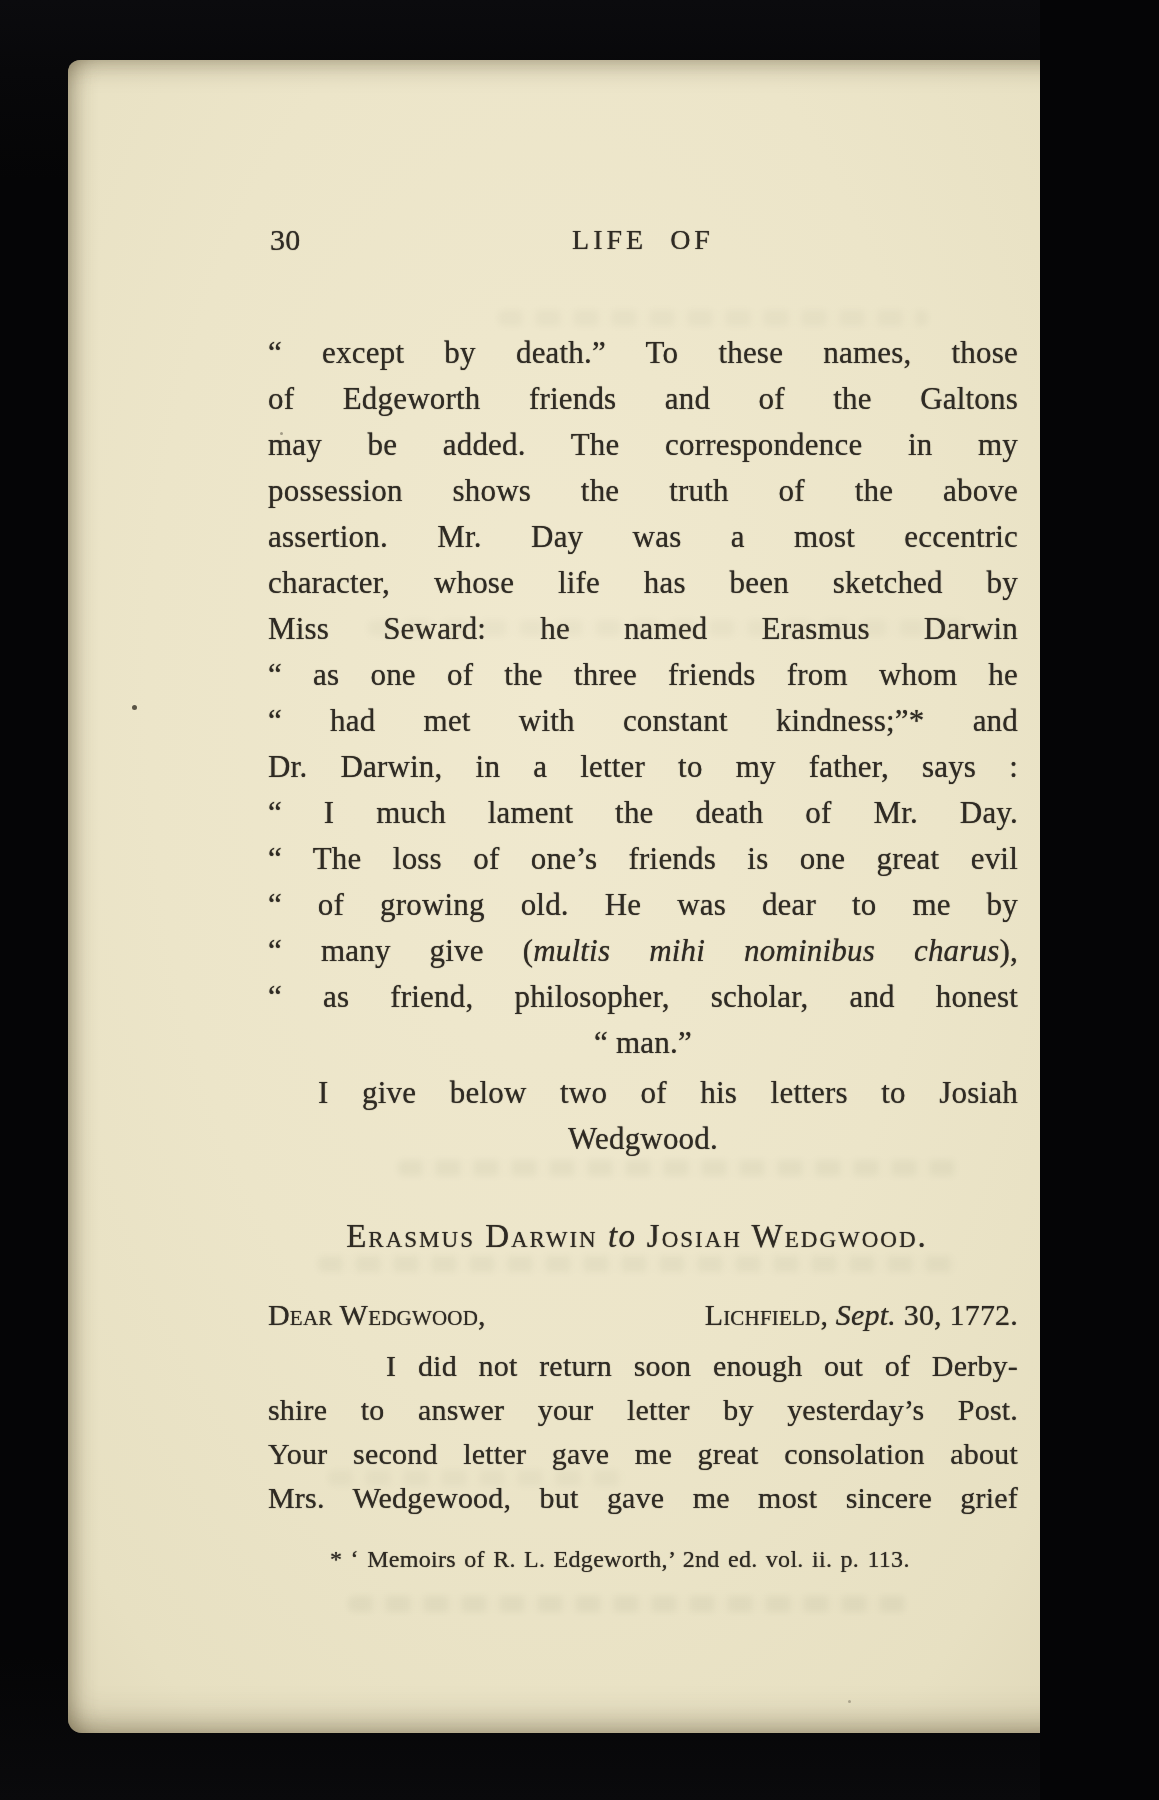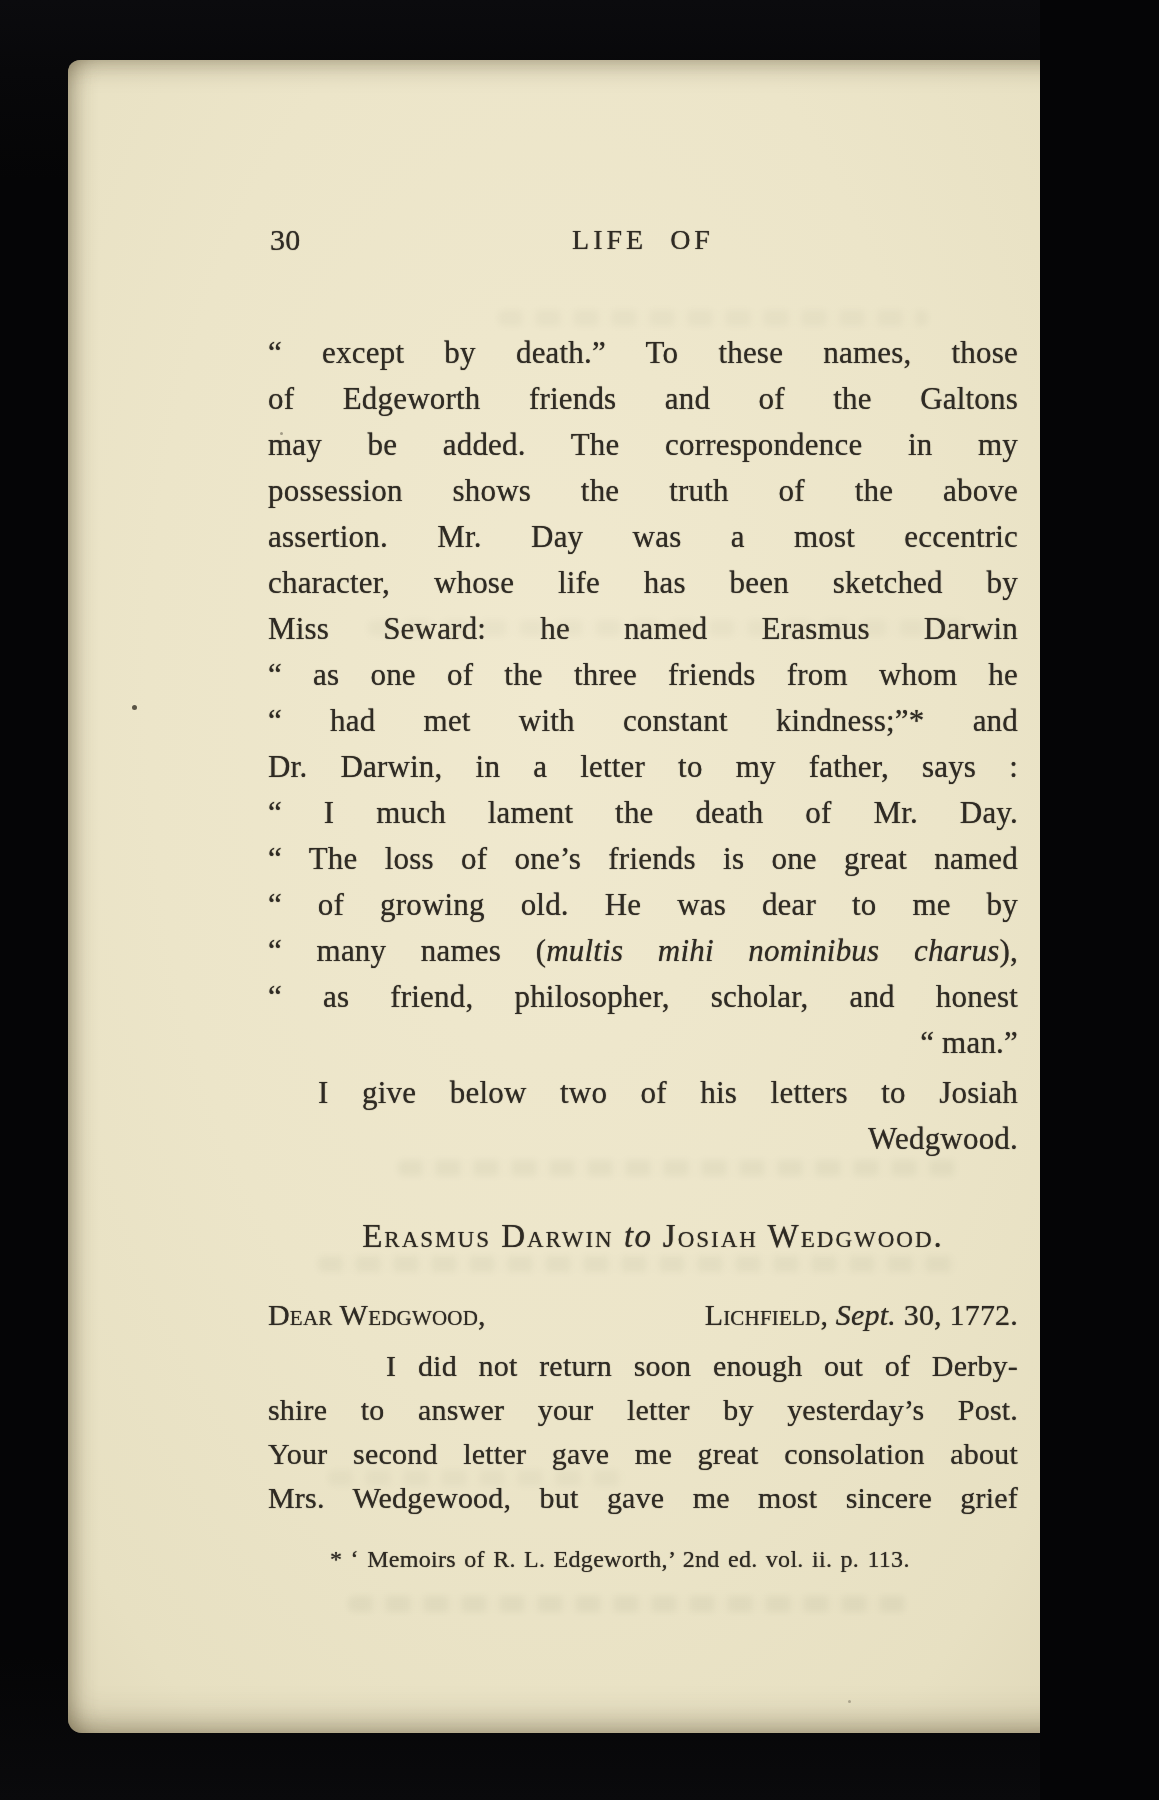--- a/index.html
+++ b/index.html
@@ -25,27 +25,27 @@
   .running-header{ position:absolute; left:200px; top:163px; width:750px; height:40px; }
   .pagenum{ position:absolute; left:2px; top:0; font-size:30px; }
   .running-title{ position:absolute; left:0; top:1px; width:100%; text-align:center;
     font-size:28px; letter-spacing:4px; word-spacing:12px; }
 
   .para1{ position:absolute; left:200px; top:270px; width:750px;
     font-size:31px; line-height:46px; }
   .para2{ position:absolute; left:200px; top:1010px; width:750px;
     font-size:31px; line-height:46px; }
   .jline{ text-align:justify; text-align-last:justify; white-space:normal; }
-  .plain{ text-align:right; }
+  .plain{ text-align:center; }
   .indent1{ text-indent:50px; }
   .indent2{ text-indent:118px; }
   .it{ font-style:italic; }
   .sc{ font-variant:small-caps; font-variant-caps:small-caps; }
 
-  .letter-heading{ position:absolute; left:210px; top:1158px; width:750px;
+  .letter-heading{ position:absolute; left:194px; top:1158px; width:750px;
     text-align:center; font-size:33px; letter-spacing:1.5px; }
   .letter-heading .sc{ letter-spacing:2px; }
 
   .dateline{ position:absolute; left:200px; top:1238px; width:750px;
     display:flex; justify-content:space-between; font-size:30px; }
   .letter-body{ position:absolute; left:200px; top:1284px; width:750px;
     font-size:30px; line-height:44px; }
 
   .footnote{ position:absolute; left:262px; top:1486px; width:700px;
     font-size:24px; letter-spacing:.3px; word-spacing:2px; }
@@ -87,23 +87,23 @@
       <div class="jline">of Edgeworth friends and of the Galtons</div>
       <div class="jline">may be added. The correspondence in my</div>
       <div class="jline">possession shows the truth of the above</div>
       <div class="jline">assertion. Mr. Day was a most eccentric</div>
       <div class="jline">character, whose life has been sketched by</div>
       <div class="jline">Miss Seward: he named Erasmus Darwin</div>
       <div class="jline">“ as one of the three friends from whom he</div>
       <div class="jline">“ had met with constant kindness;”* and</div>
       <div class="jline">Dr. Darwin, in a letter to my father, says :</div>
       <div class="jline">“ I much lament the death of Mr. Day.</div>
-      <div class="jline">“ The loss of one’s friends is one great named</div>
+      <div class="jline">“ The loss of one’s friends is one great evil</div>
       <div class="jline">“ of growing old. He was dear to me by</div>
-      <div class="jline"><span>“ many names (</span><span class="it">multis mihi nominibus charus</span><span>),</span></div>
+      <div class="jline"><span>“ many give (</span><span class="it">multis mihi nominibus charus</span><span>),</span></div>
       <div class="jline">“ as friend, philosopher, scholar, and honest</div>
       <div class="plain">“ man.”</div>
     </div>
 
     <div class="para2">
       <div class="jline indent1">I give below two of his letters to Josiah</div>
       <div class="plain">Wedgwood.</div>
     </div>
 
     <div class="letter-heading"><span class="sc">Erasmus Darwin </span><span class="it">to</span><span class="sc"> Josiah Wedgwood.</span></div>

